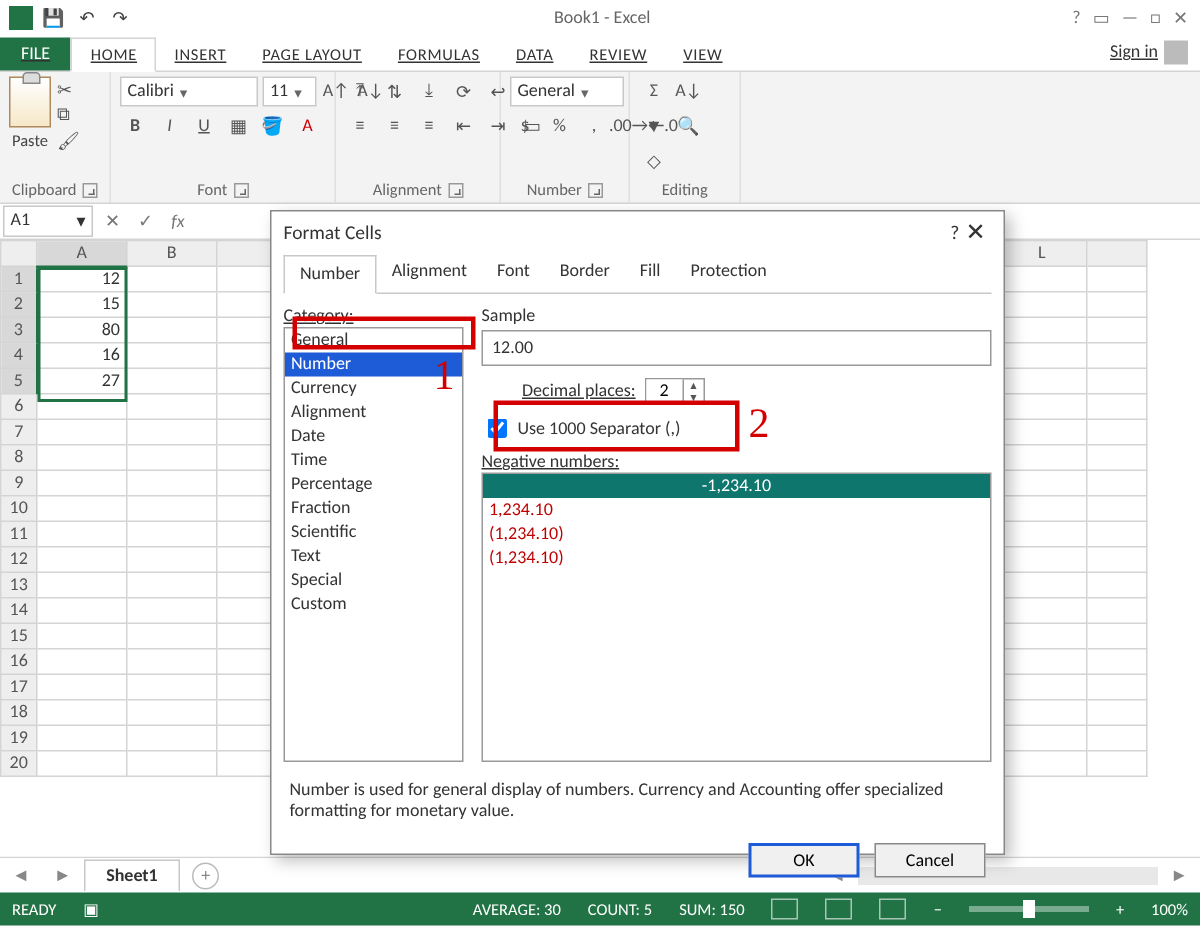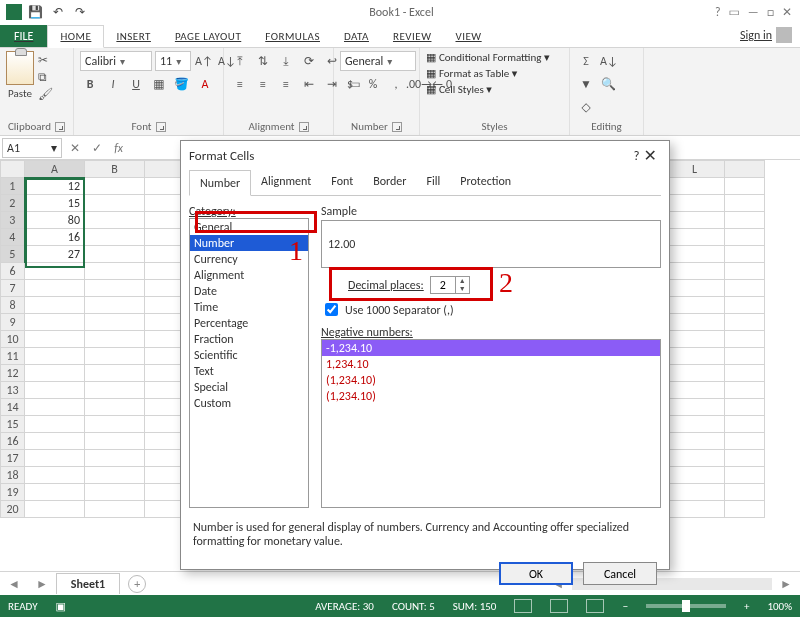--- a/index.html
+++ b/index.html
@@ -69,31 +69,31 @@
   .dtabs { display:flex; border-bottom:1px solid #c8c8c8; margin:0 8px; font-size:12px;}
   .dtab { padding:5px 10px; color:#333;}
   .dtab.active{ border:1px solid #c8c8c8; border-bottom:1px solid #fff; position:relative; top:1px; background:#fff;}
   .dbody { display:flex; padding:8px; gap:12px; height:320px;}
   .catcol { width:120px; display:flex; flex-direction:column;}
   .catcol label {font-size:12px; text-decoration:underline;}
   .catlist { border:1px solid #999; flex:1; overflow:auto; background:#fff;}
   .catlist .ci{ padding:1px 4px; font-size:12px;}
   .catlist .ci.sel{ background:#1e5bd6; color:#fff;}
   .rightcol { flex:1; display:flex; flex-direction:column; font-size:12px;}
-  .samplebox{ border:1px solid #999; padding:16px 6px; margin:2px 0 8px;}
+  .samplebox{ border:1px solid #999; padding:4px 6px; margin:2px 0 8px;}
   .decrow{ display:flex; align-items:center; gap:6px;margin-left:27px;}
   .spin{ width:40px; border:1px solid #999; display:flex;}
   .spin input{ width:24px; border:none; text-align:center; font-size:12px; padding:1px;}
   .spin .ar{ width:14px; display:flex; flex-direction:column; border-left:1px solid #999;}
   .spin .ar span{ font-size:7px; text-align:center; line-height:8px; color:#555;}
   .chk{ display:flex; align-items:center; gap:4px; margin:6px 0;}
   .chk input{ width:13px; height:13px;}
   .neglist{ border:1px solid #999; flex:1; background:#fff; overflow:hidden;}
   .neglist .ni{ padding:1px 4px;}
-  .neglist .ni.sel{ background:#8b5cf6; color:#fff;}
+  .neglist .ni.sel{ background:#0f766e; color:#fff;text-align:center;}
   .neglist .ni.red{ color:#c00000;}
   .dnote { padding:4px 12px 8px; font-size:12px; color:#333;}
   .dbtns { display:flex; justify-content:flex-end; gap:10px; padding:6px 12px 10px;}
   .dbtns button{ width:74px; height:23px; border:1px solid #888; background:#f0f0f0; font-size:12px;text-align:center;}
   .dbtns button.primary{ border:2px solid #1e5bd6;}
   
   .redbox{ position:absolute; border:3px solid #d40000; pointer-events:none;}
   .rednum{ position:absolute; color:#d40000; font-size:28px; font-family:"Times New Roman",serif; pointer-events:none;}
 </style>
 </head>
@@ -146,21 +146,21 @@
     </div>
     <div class="glabel">
         <span>Clipboard</span>
         <span class="dlaunch"></span>
       </div>
   </div>
 
   <div class="group" style="width:150px">
     <div class="gcontent" style="flex-direction:column;gap:3px">
       <div class="row">
-        <div class="combo" style="width:72px">
+        <div class="combo" style="width:92px">
             <span>Calibri</span>
             <span class="dd">▾</span>
           </div>
         <div class="combo" style="width:36px">
             <span>11</span>
             <span class="dd">▾</span>
           </div>
         <span class="sq">A↑</span>
         <span class="sq">A↓</span>
       </div>
@@ -224,32 +224,20 @@
         <span class="sq">.00→</span>
         <span class="sq">←.0</span>
       </div>
     </div>
     <div class="glabel">
         <span>Number</span>
         <span class="dlaunch"></span>
       </div>
   </div>
 
-  <div class="group" style="width:150px">
-    <div class="gcontent">
-      <div class="styles-col">
-        <div class="sitem">▦ <span>Conditional Formatting</span> ▾</div>
-        <div class="sitem">▦ <span>Format as Table</span> ▾</div>
-        <div class="sitem">▦ <span>Cell Styles</span> ▾</div>
-      </div>
-    </div>
-    <div class="glabel">
-        <span>Styles</span>
-      </div>
-  </div>
 
 
   <div class="group" style="width:74px">
     <div class="gcontent" style="flex-direction:column;gap:3px">
       <div class="row">
           <span class="sq">Σ</span>
           <span class="sq">A↓</span>
         </div>
       <div class="row">
           <span class="sq">▼</span>

